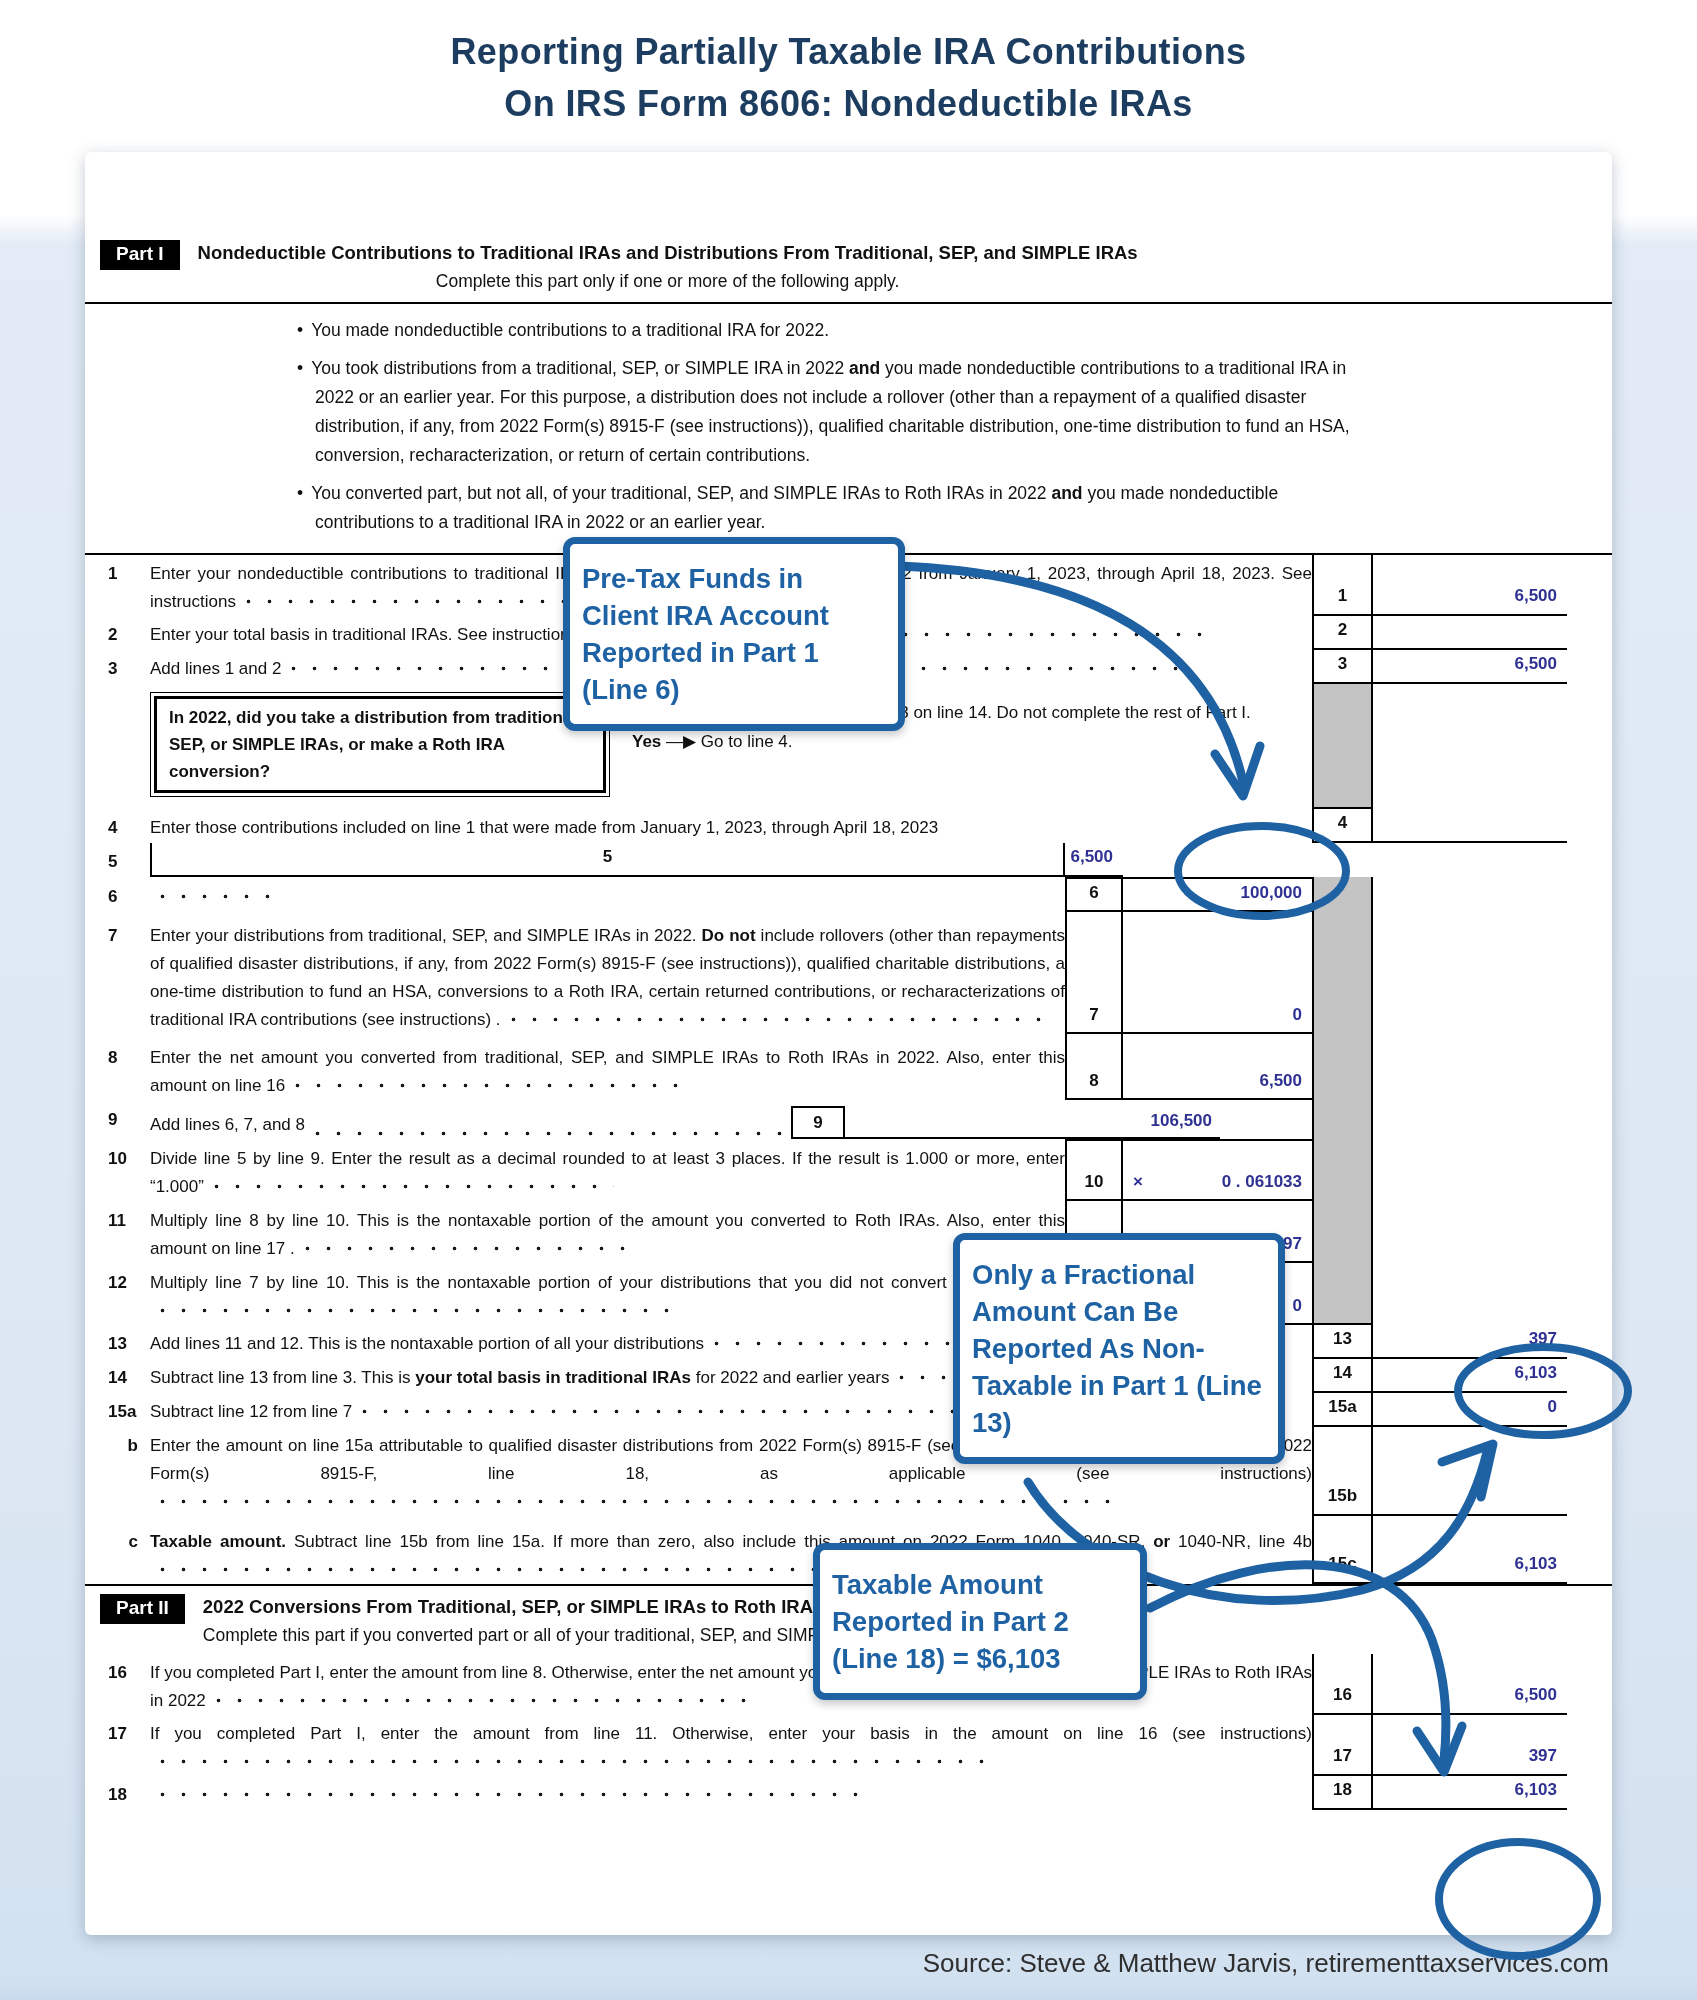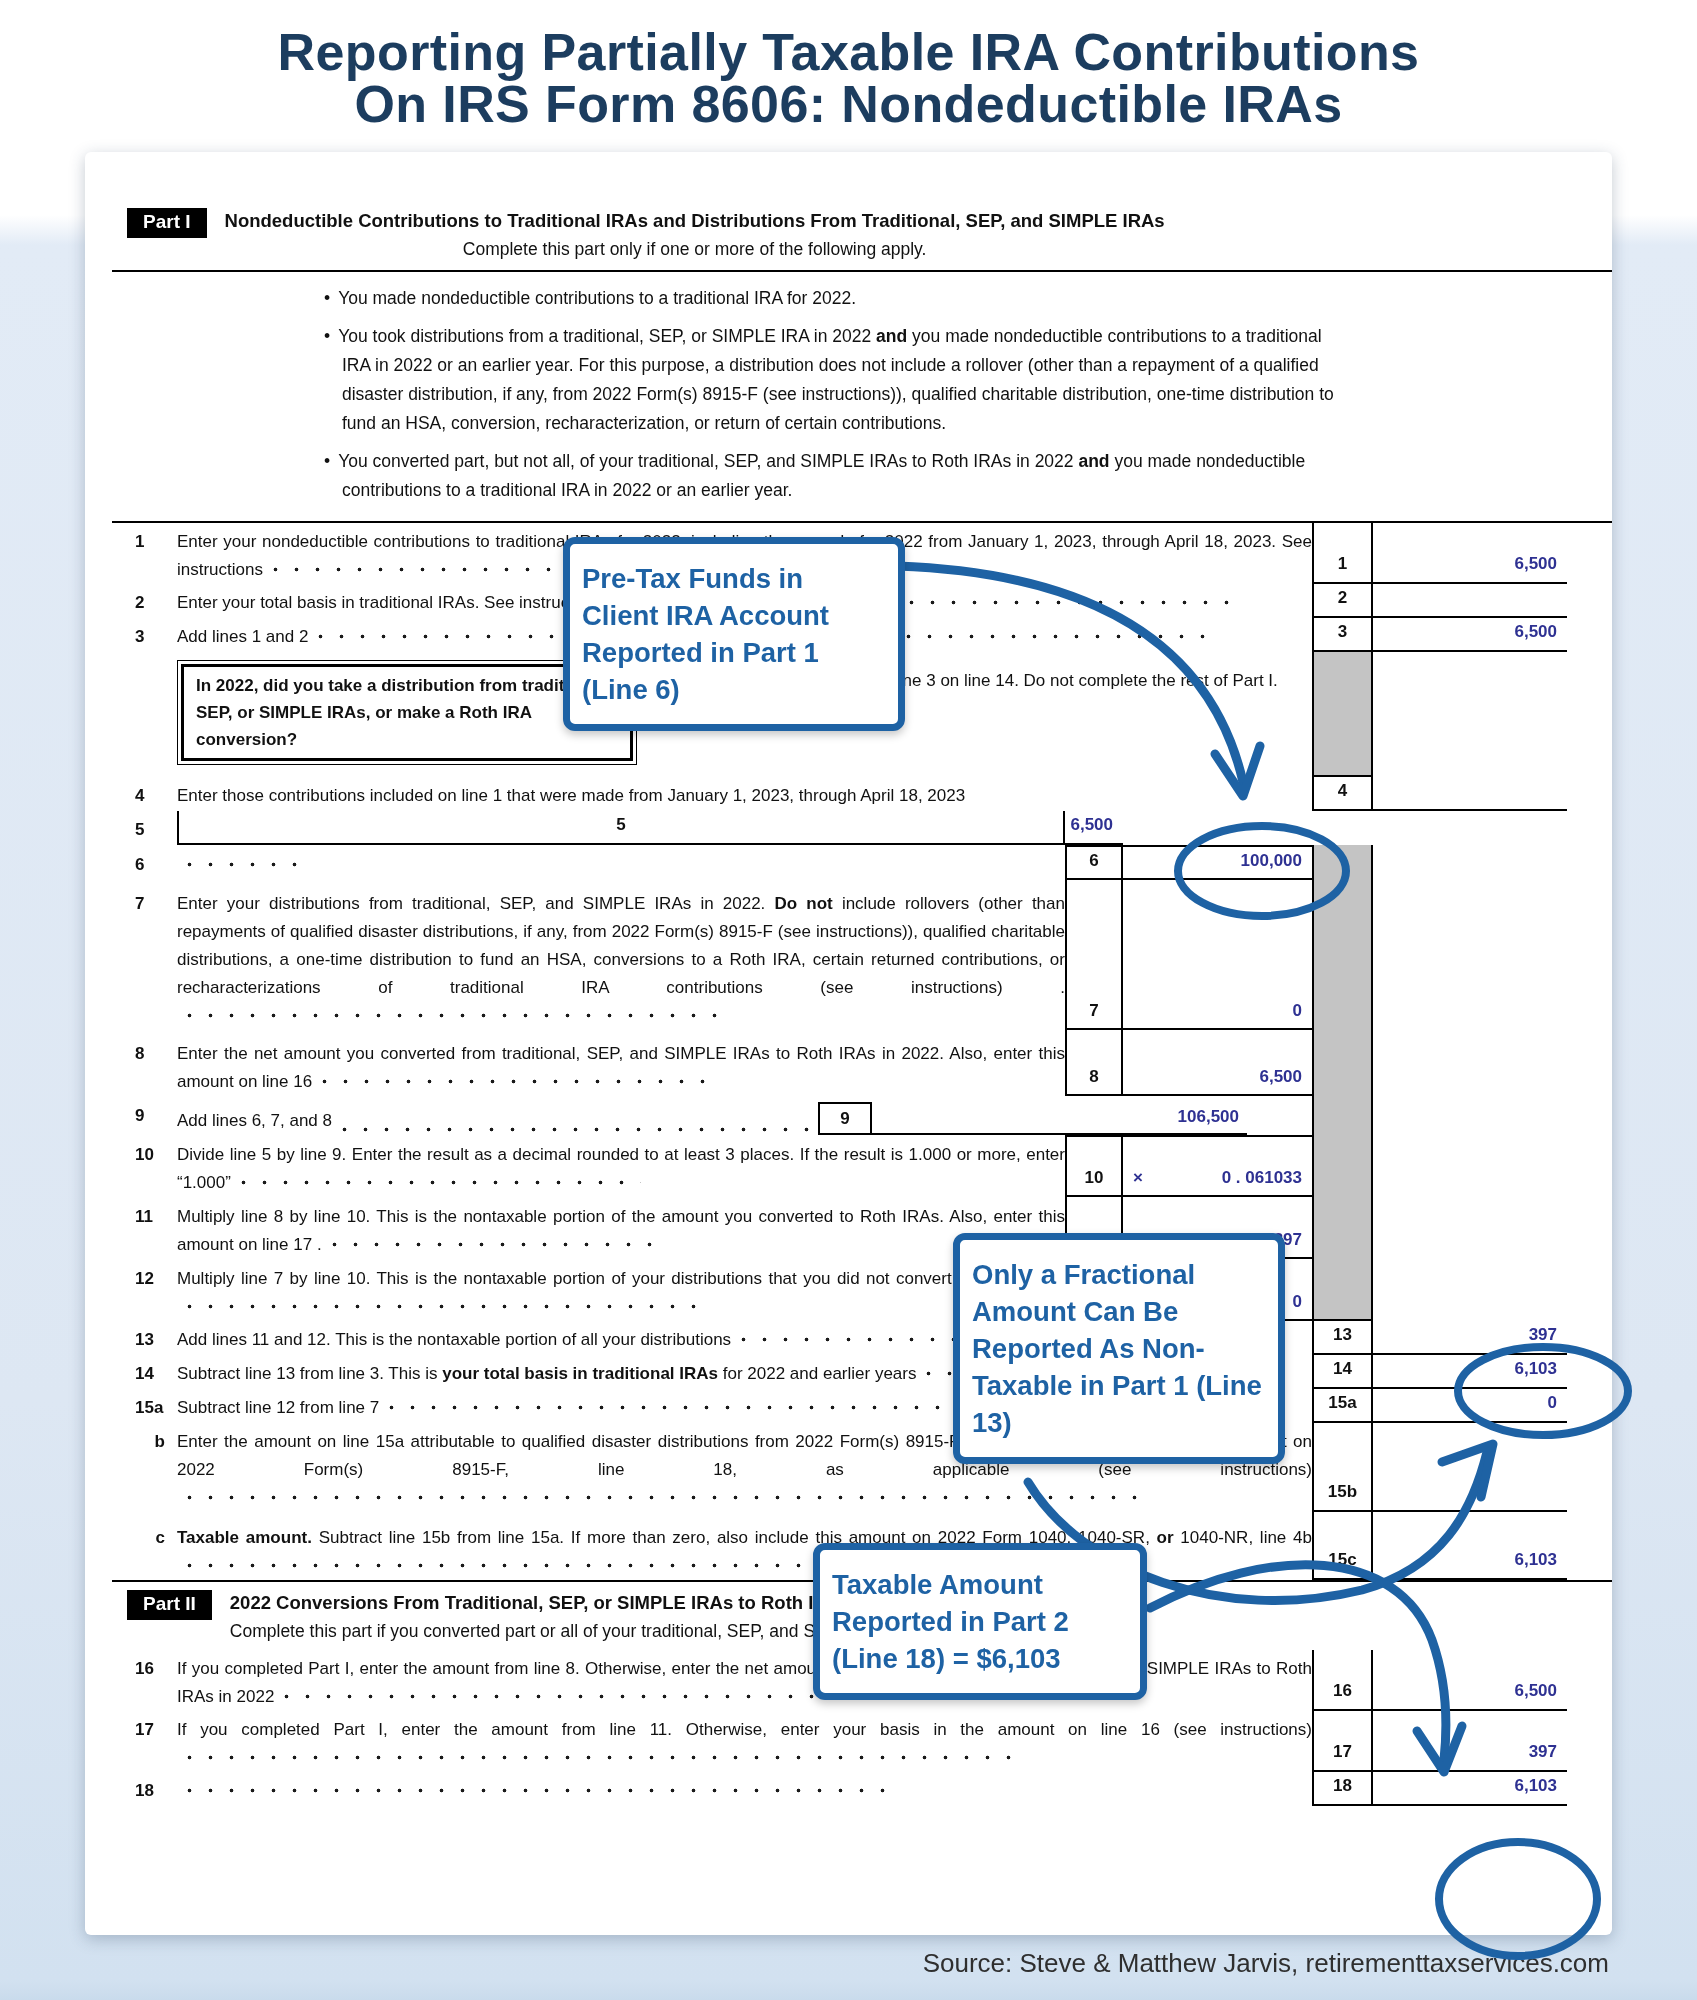--- a/index.html
+++ b/index.html
@@ -2,26 +2,26 @@
 <html><head>
 <meta charset="utf-8">
 <style>
   * { margin:0; padding:0; box-sizing:border-box; }
   body { font-family:"Liberation Sans", sans-serif; background:#dde7f3; }
   #page { position:relative; width:1697px; height:2000px; margin:0 auto; overflow:hidden;
     background:linear-gradient(180deg,#ffffff 0px,#ffffff 215px,#e2ebf6 245px,#dde7f3 70%,#d2e1f0 99%,#c9dbec 100%); }
 
   
   .page-title { text-align:center; padding-top:26px; color:#1c3d5f; font-weight:800;
-    font-size:52px; line-height:52px; letter-spacing:.4px; }
+    font-size:36px; line-height:52px; letter-spacing:.4px; }
 
   
   .card { position:absolute; left:85px; top:152px; width:1527px; height:1783px; background:#fff;
     box-shadow:0 4px 16px rgba(40,60,90,.28); border-radius:6px; color:#111; font-size:17px; }
-  .card-inner { padding-top:56px;margin-left:27px; }
+  .card-inner { padding-top:88px; }
 
   .phead { display:flex; gap:18px; align-items:flex-start; padding:0 45px 8px 15px;
     border-bottom:2px solid #000; }
   .badge { background:#000; color:#fff; font-weight:bold; font-size:19px; padding:3px 16px 5px; white-space:nowrap; }
   .phead-right .ptitle { font-weight:bold; font-size:18.5px; line-height:26px; }
   .phead-right .psub { font-size:17.5px; line-height:26px; margin-top:2px;text-align:center; }
 
   .bullets { list-style:none; padding:12px 260px 14px 212px; border-bottom:2px solid #000; }
   .bullets li { font-size:17.5px; line-height:29px; padding-left:18px; margin-bottom:9px; }
   .bullets li::before { content:"\2022"; margin-left:-18px; margin-right:8px; }

